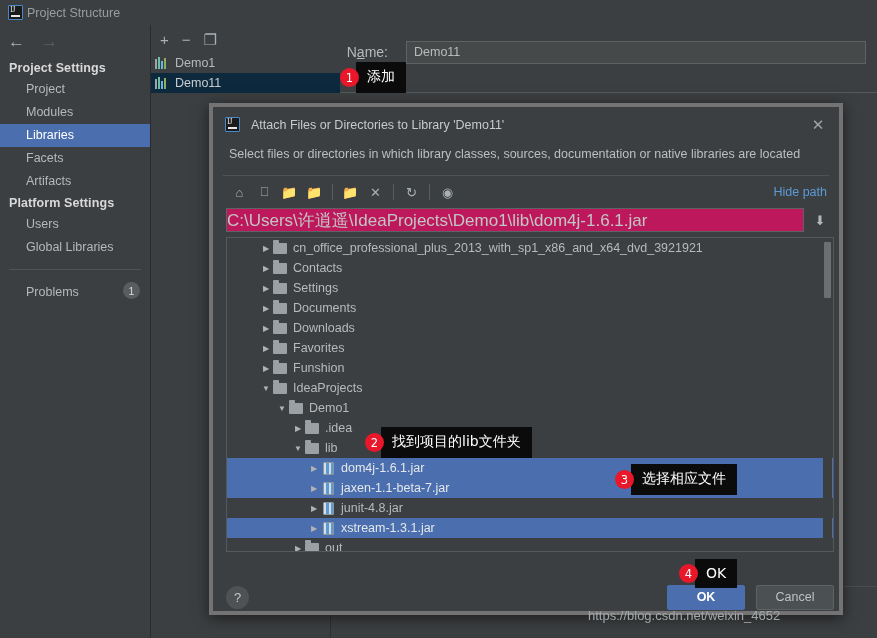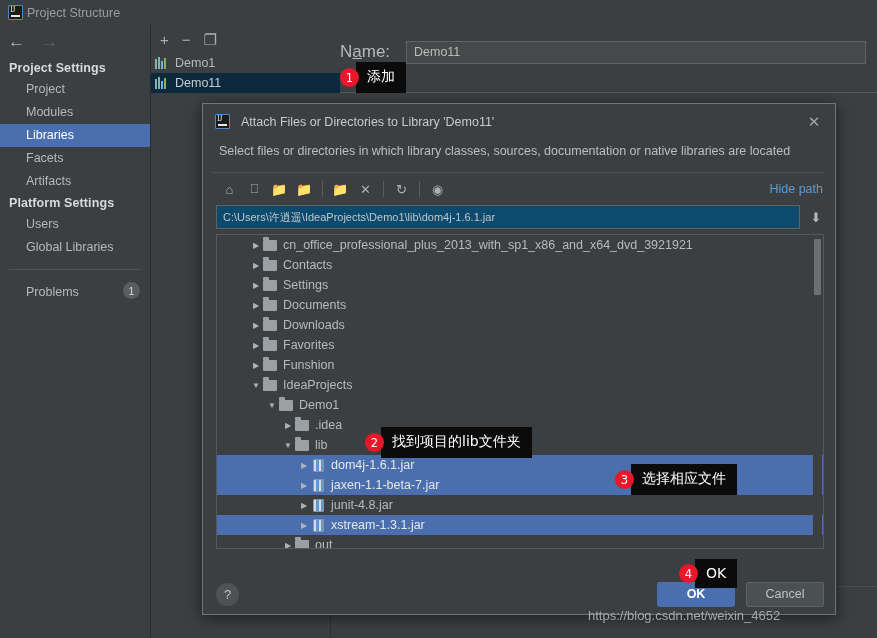--- a/index.html
+++ b/index.html
@@ -66,60 +66,60 @@
   .lib-icon { width: 14px; height: 12px; margin-right: 6px; display: flex; align-items: flex-end; gap: 1px; }
   .lib-icon i { width: 2px; display: block; }
   .lib-icon i:nth-child(1) { height: 10px; background: #9aa7b0; }
   .lib-icon i:nth-child(2) { height: 12px; background: #6ec0a0; }
   .lib-icon i:nth-child(3) { height: 8px;  background: #62b5e5; }
   .lib-icon i:nth-child(4) { height: 11px; background: #8fae5d; }
 
   
   .detail-pane { position: absolute; left: 340px; top: 25px; width: 537px; height: 613px; background: #3c3f41; }
   .name-row { position: absolute; left: 0; top: 14px; width: 537px; height: 26px; display: flex; align-items: center; }
-  .name-lbl { width: 48px; text-align: right; font-size: 17px; color: #b6b9ba; }
+  .name-lbl { width: 48px; text-align: right; font-size: 14px; color: #b6b9ba; }
   .name-lbl u { text-decoration: underline; }
   .name-field {
     margin-left: 18px; width: 460px; height: 23px; background: #45494a; border: 1px solid #5e6264;
     color: #bbbbbb; font-size: 12.5px; display: flex; align-items: center; padding-left: 7px;
   }
   .name-sep { position: absolute; left: 0; top: 67px; width: 537px; height: 1px; background: #555a5c; }
   .add-toolbar { position: absolute; left: 0; top: 80px; display: flex; align-items: center; gap: 8px; }
   .add-btn {
     width: 22px; height: 20px; background: #5a5e60; display: flex; align-items: center;
     justify-content: center; color: #cfd2d3; font-size: 16px; line-height: 1;
   }
   .add-ic { width: 20px; height: 20px; display: flex; align-items: center; justify-content: center;
             color: #a9b0b3; font-size: 14px; position: relative; }
   .add-ic.dim { color: #5f6365; }
 
   
   .dialog {
-    position: absolute; left: 202px; top: 103px; width: 634px; height: 512px;
-    background: #3c3f41; border: 1px solid #737373;
+    position: absolute; left: 209px; top: 103px; width: 634px; height: 512px;
+    background: #3c3f41; border: 4px solid #737373;
     box-shadow: 0 3px 14px rgba(0,0,0,0.55);
   }
   .dlg-head { height: 35px; display: flex; align-items: center; padding: 0 10px 0 12px; }
   .dlg-title { margin-left: 11px; font-size: 12.5px; color: #c7cacb; flex: 1; }
   .dlg-close { width: 22px; height: 22px; color: #a0a4a6; font-size: 15px;
                display: flex; align-items: center; justify-content: center; }
   .dlg-sub { padding: 5px 0 0 16px; font-size: 12.5px; color: #bcbfc0; }
   .dlg-sep { margin: 14px 10px 0 10px; height: 1px; background: #4f5355; }
 
   .fd-toolbar { height: 32px; display: flex; align-items: center; padding: 0 12px 0 14px; }
   .fd-ic { width: 25px; height: 24px; display: flex; align-items: center; justify-content: center;
            color: #a9b0b3; font-size: 13px; position: relative; }
   .fd-ic.dim { color: #616568; }
   .fd-divider { width: 1px; height: 16px; background: #585c5e; margin: 0 5px; }
   .hide-path { margin-left: auto; font-size: 12.5px; color: #5b9bd5; }
 
   .path-row { display: flex; align-items: center; padding: 0 10px 0 13px; gap: 7px; }
   .path-input {
-    flex: 1; height: 24px; background: #0c4a6e; border: 1px solid #5e6264; color: #c2c5c6;
-    font-size: 11px; display: flex; align-items: center; padding-left: 6px; overflow: hidden; white-space: nowrap;
+    flex: 1; height: 24px; background: #be185d; border: 1px solid #5e6264; color: #c2c5c6;
+    font-size: 17px; display: flex; align-items: center; overflow: hidden; white-space: nowrap;
   }
   .dl-ic { width: 18px; color: #b4b7b8; font-size: 13px; text-align: center; }
 
   .tree-wrap {
     position: absolute; left: 13px; top: 130px; width: 608px; height: 315px;
     background: #3c3f41; border: 1px solid #55595b; overflow: hidden;
   }
   .tree-row { height: 20px; display: flex; align-items: center; font-size: 12.5px; color: #b7babb; position: relative; }
   .tree-row.sel { background: #4b6eaf; color: #e4e8ea; }
   .tw { width: 14px; flex: 0 0 14px; text-align: center; color: #b0b3b4; font-size: 8px; }

